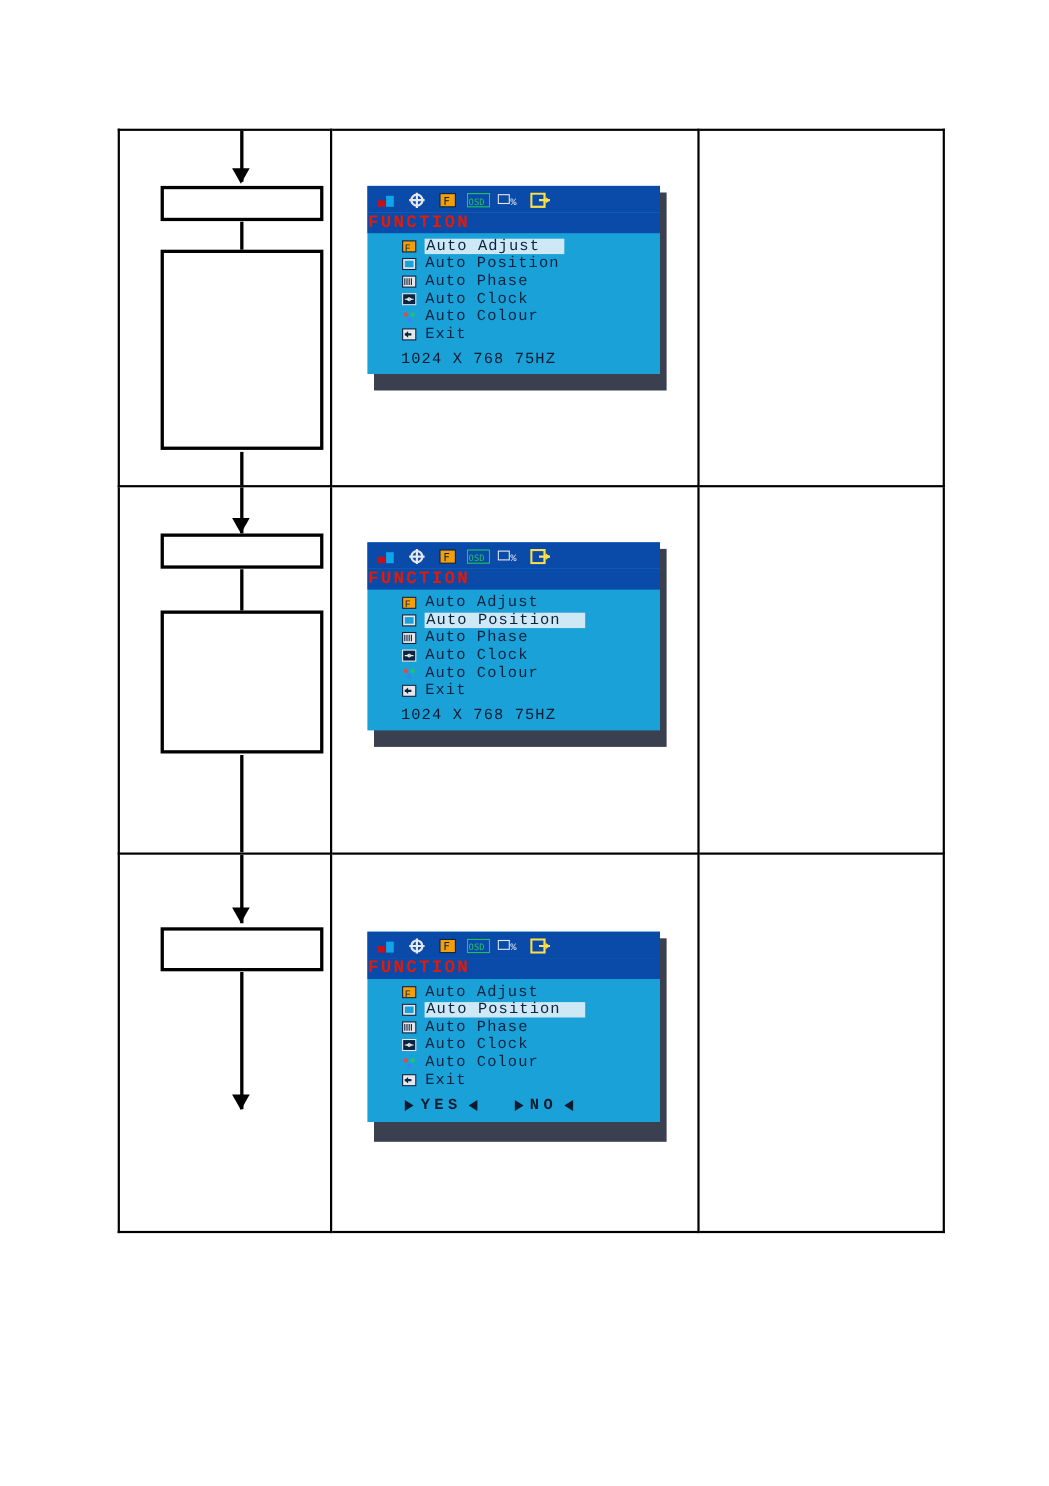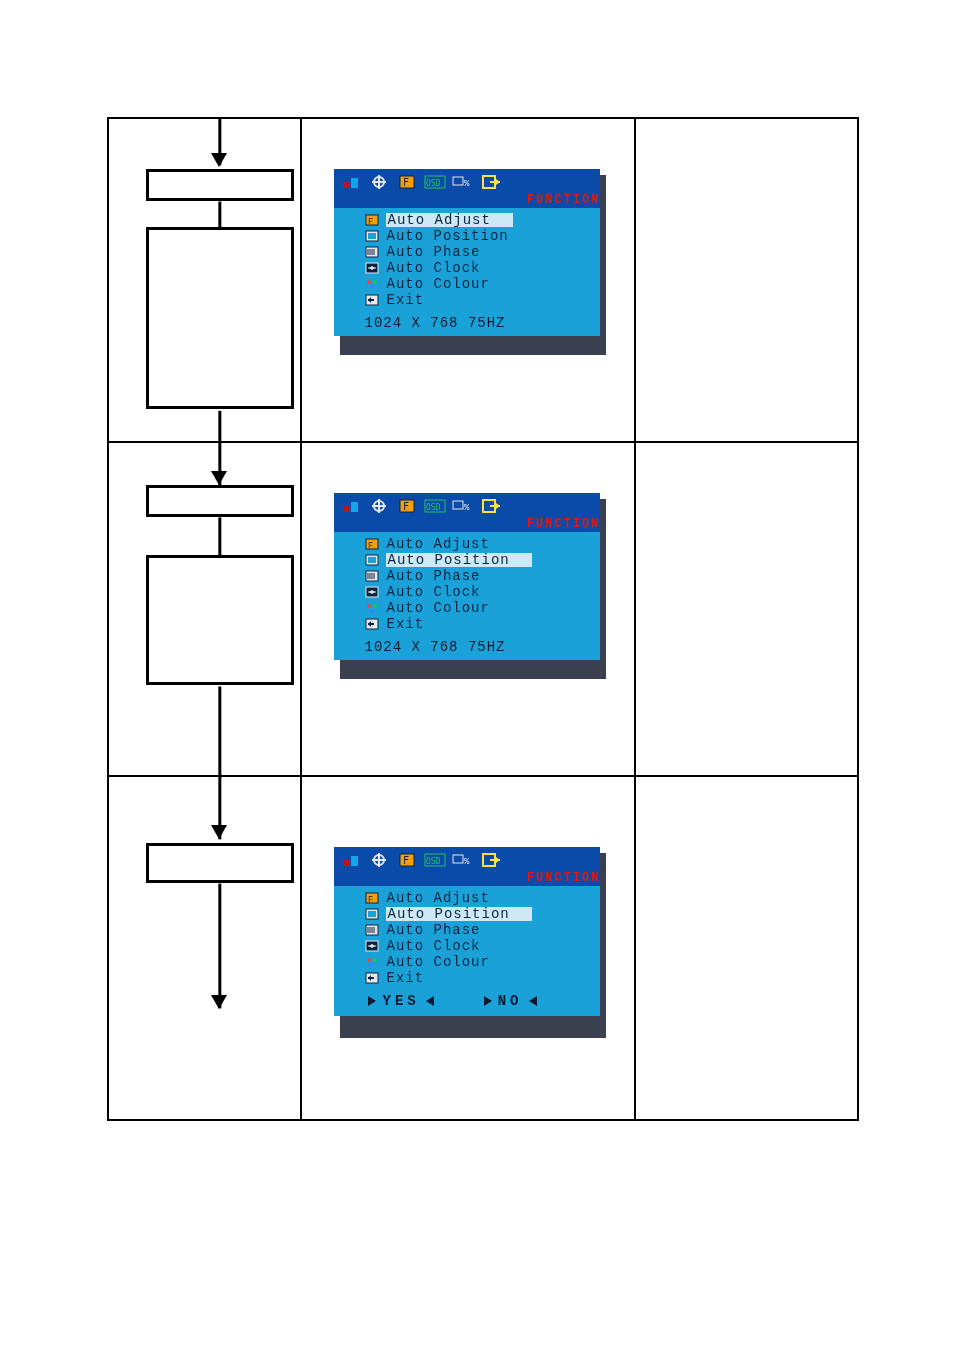--- a/index.html
+++ b/index.html
@@ -76,22 +76,22 @@
   }
   .osd-ticon {
     width: 22px; height: 18px;
     display: inline-flex;
     align-items: center;
     justify-content: center;
     background: #0a4aa8;
   }
   .osd-title-row {
     background: #0a4aa8;
-    text-align: right;
-    font-size: 12px;
+    text-align: left;
+    font-size: 16px;
     letter-spacing: 2px;
     padding: 1px 0 2px 0;
   }
   .osd-title {
     color: #e11a0a;
     font-weight: 700;
   }
   .osd-list {
     padding: 4px 10px 4px 30px;
   }
@@ -116,21 +116,21 @@
     padding: 0 22px 0 1px;
   }
   .osd-status {
     padding: 4px 10px 6px 30px;
     color: #0b1a2e;
     font-weight: 400;
     letter-spacing: 1px;
   }
   .yes-no-row {
     display: flex;
-    gap: 50px;
+    gap: 34px;
     padding: 4px 10px 8px 34px;
     color: #0b1a2e;
     font-weight: 600;
     letter-spacing: 4px;
   }
   .yn {
     display: inline-flex;
     align-items: center;
     gap: 6px;
   }

